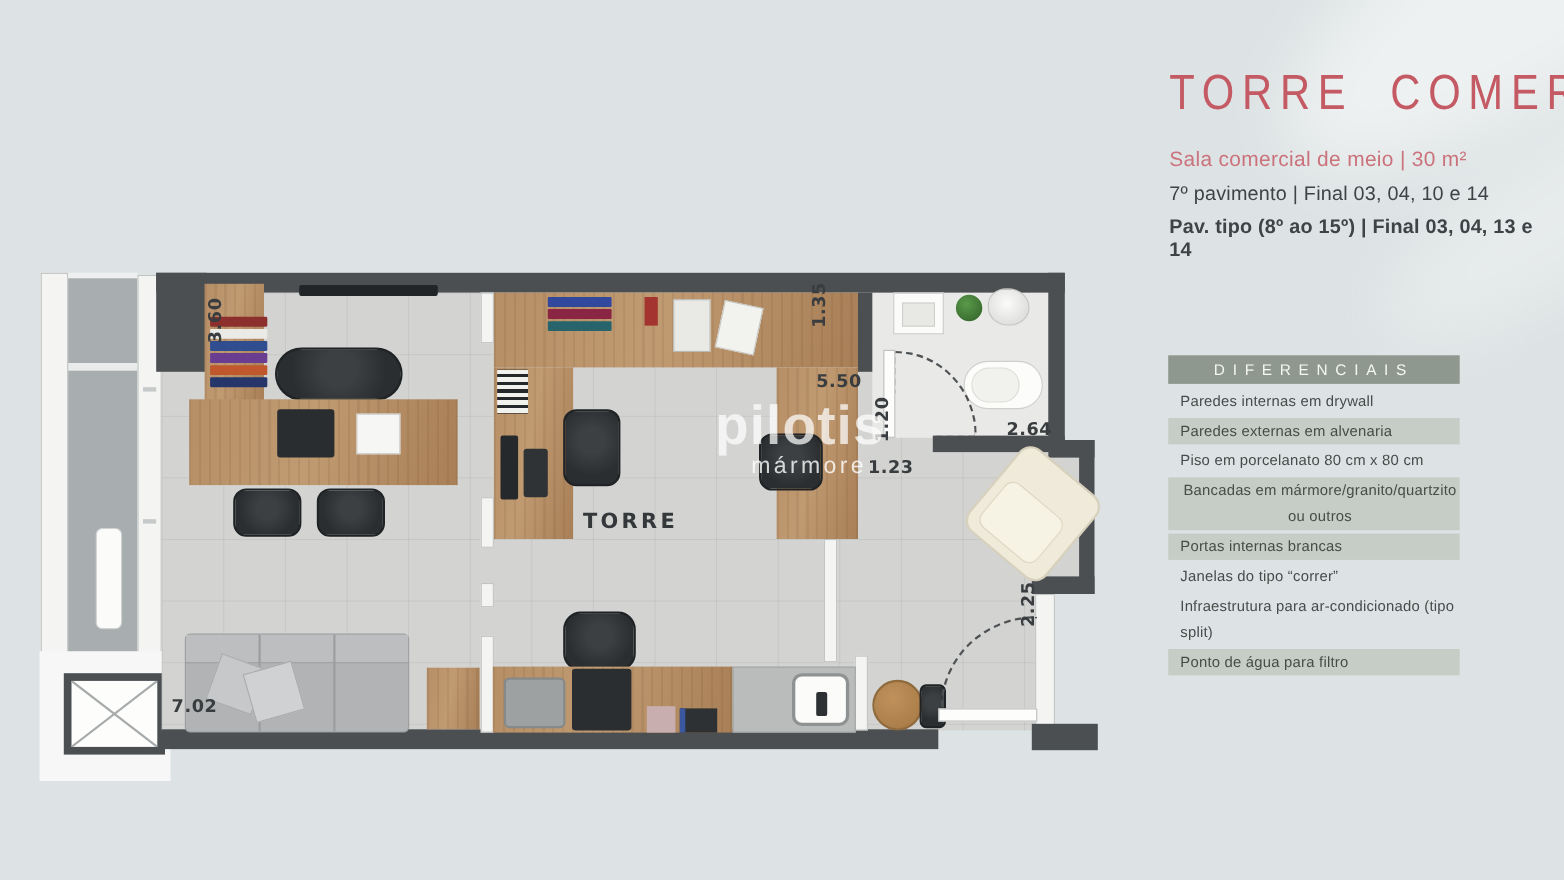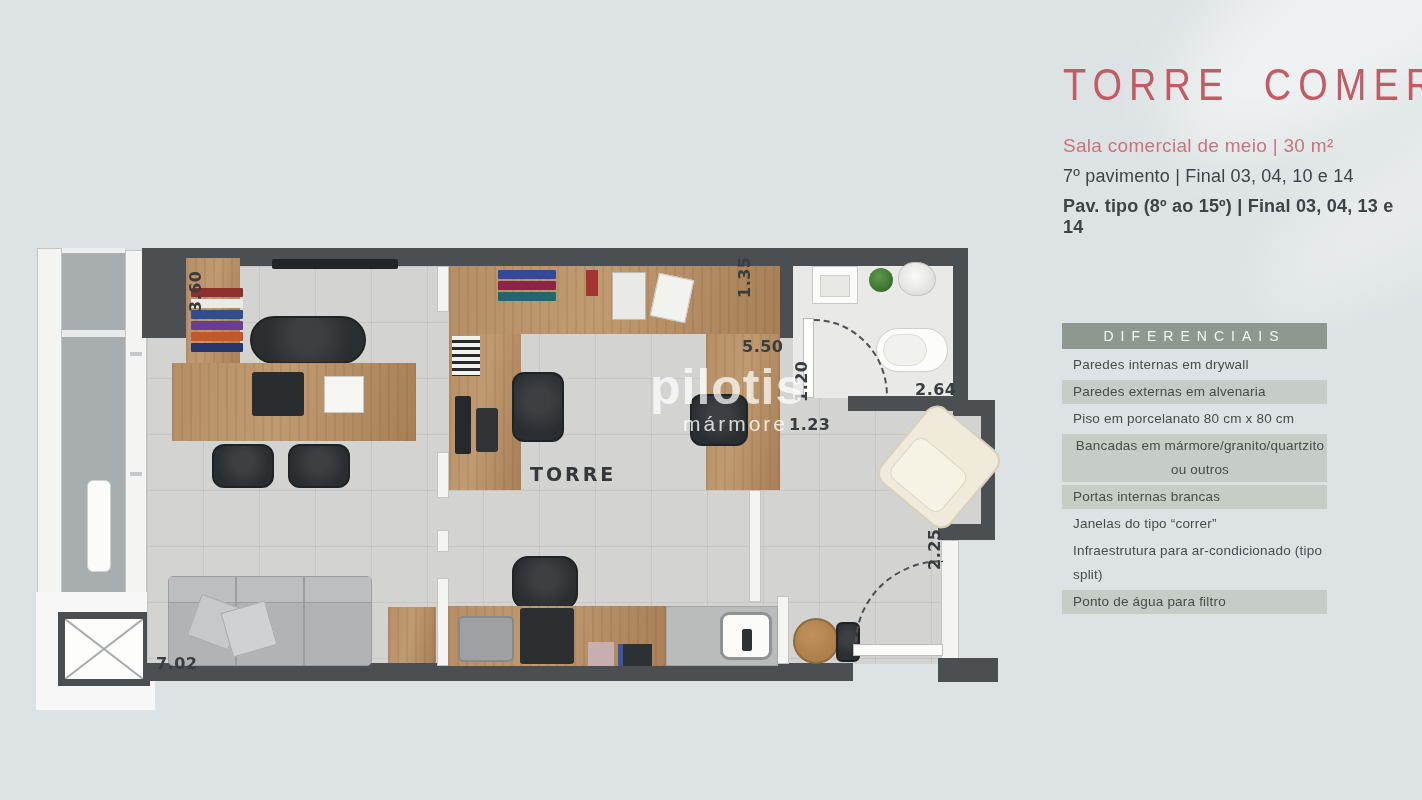--- a/index.html
+++ b/index.html
@@ -158,21 +158,21 @@
     <div class="abs" style="left:853px;top:644px;width:90px;height:12px;background:#fdfdfc;border:1px solid #b9bcbb;"></div>
     <div class="abs" style="left:855px;top:560px;width:88px;height:84px;border-top:2px dashed #4e5254;border-left:2px dashed #4e5254;border-top-left-radius:100%;"></div>
 
     <div class="abs dim v" style="left:186px;top:312px;">3.60</div>
     <div class="abs dim v" style="left:735px;top:298px;">1.35</div>
     <div class="abs dim" style="left:742px;top:337px;">5.50</div>
     <div class="abs dim v" style="left:792px;top:402px;">1.20</div>
     <div class="abs dim" style="left:915px;top:380px;">2.64</div>
     <div class="abs dim" style="left:789px;top:415px;">1.23</div>
     <div class="abs dim v" style="left:925px;top:570px;">2.25</div>
-    <div class="abs dim" style="left:156px;top:654px;">7.02</div>
+    <div class="abs dim" style="left:156px;top:632px;">7.02</div>
 
     <div class="abs room-label" style="left:530px;top:463px;">TORRE</div>
 
     <div class="abs wm-big" style="left:650px;top:358px;">pilotis</div>
     <div class="abs wm-small" style="left:683px;top:412px;">mármore</div>
   </section>
 
   <aside class="abs" style="left:1060px;top:60px;width:345px;">
     <h1 class="title" style="margin:0 0 0 3px;">TORRE COMERCIAL</h1>
     <div class="sub-pink" style="margin:32px 0 0 3px;">Sala comercial de meio | 30 m²</div>

